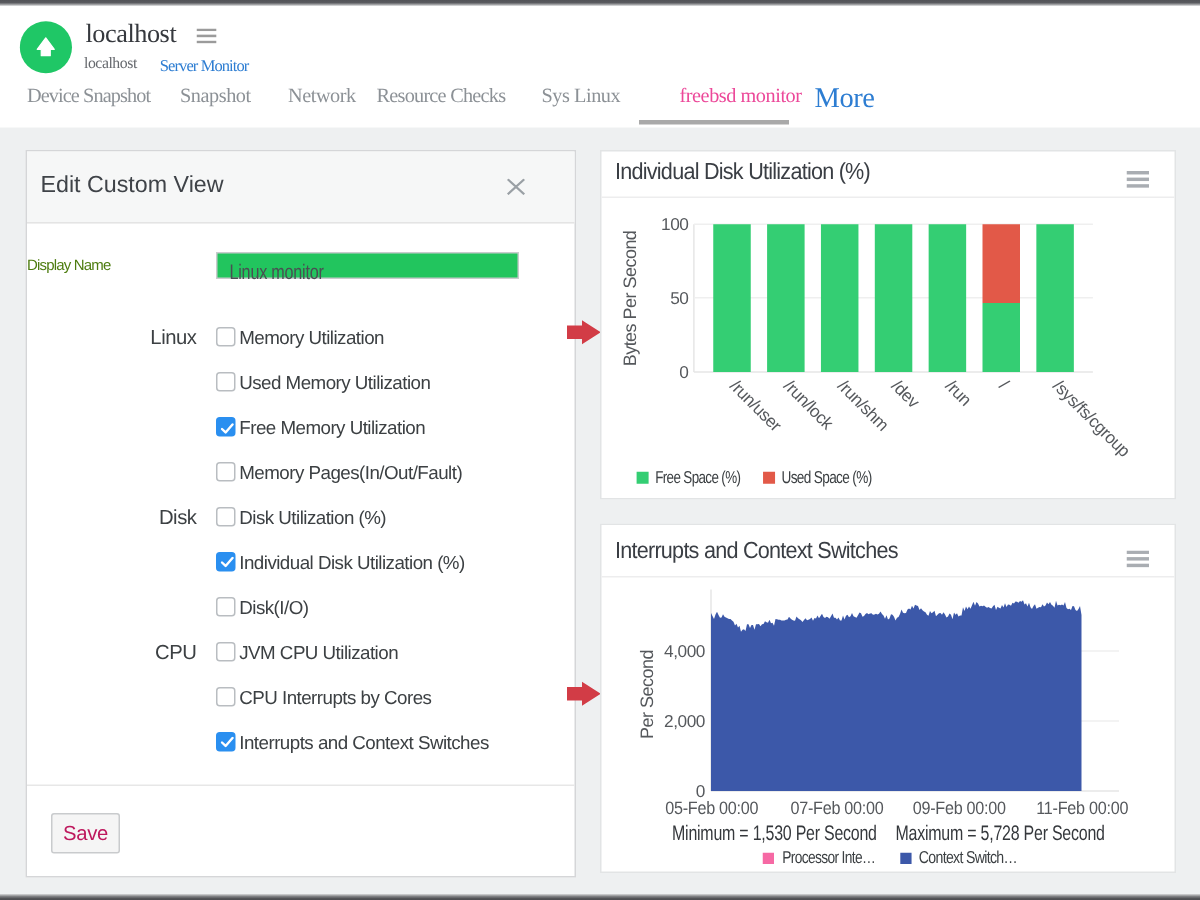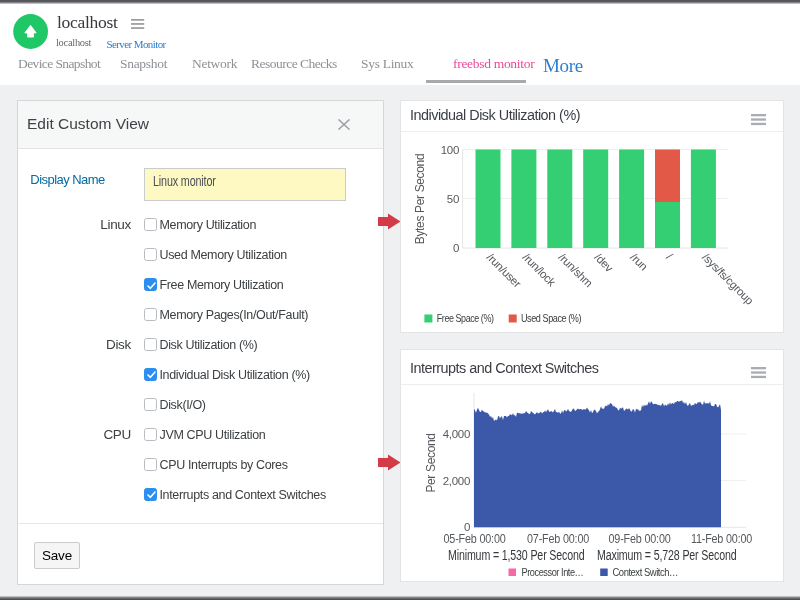--- a/index.html
+++ b/index.html
@@ -8,29 +8,29 @@
 #bottomstrip { position:absolute; left:0; top:596px; width:800px; height:4px; background:linear-gradient(#d8d9da,#808184 40%,#535458 75%,#4b4c50); }
 #header { position:absolute; left:0; top:4px; width:800px; height:81px; background:#fff;font-family:Liberation Serif, serif; }
 #title { position:absolute; left:57px; top:8px; font-size:17.5px; letter-spacing:-0.3px; color:#36393e; }
 #sub1 { position:absolute; left:56px; top:32.5px; font-size:10.5px; color:#66696e; letter-spacing:-0.3px; }
 #sub2 { position:absolute; left:106.5px; top:33.5px; font-size:11px; color:#2d7dd2; letter-spacing:-0.6px; }
 .tab { position:absolute; top:52px; font-size:13.5px; letter-spacing:-0.3px; color:#8c9196; }
 #underline { position:absolute; left:425.5px; top:76px; width:100px; height:2.5px; background:#a9a9a9; }
 #modal { position:absolute; left:17px; top:100px; width:367px; height:485px; background:#fff; border:1px solid #d5d6d8;padding-left:16px; }
 #mhead { position:absolute; left:0; top:0; width:100%; height:48px; background:#f6f7f7; border-bottom:1px solid #e4e4e4; }
 #mtitle { position:absolute; left:9px; top:14px; font-size:15.5px; letter-spacing:0px; color:#3f4348; }
-#dnlabel { position:absolute; left:0px; top:71px; width:99px; text-align:center; font-size:13px; letter-spacing:-0.55px; color:#0369a1; }
-#dninput { position:absolute; left:126px; top:67px; width:202px; height:33px; border:1px solid #c9cbcd; background:#fef9c3; font-size:14px; color:#4a4e52; padding-left:8px; line-height:25px; letter-spacing:-0.2px; }
+#dnlabel { position:absolute; left:0px; top:71px; width:99px; text-align:left; font-size:10px; letter-spacing:-0.55px; color:#4d7c0f; }
+#dninput { position:absolute; left:126px; top:67px; width:202px; height:18px; border:1px solid #c9cbcd; background:#22c55e; font-size:14px; color:#4a4e52; padding-left:8px; line-height:25px; letter-spacing:-0.2px; }
 .grp { position:absolute; left:40px; width:73px; text-align:right; font-size:13.5px; letter-spacing:-0.3px; color:#3c4043; height:18px; line-height:18px; }
 .row { position:absolute; left:126px; height:18px; line-height:18px; }
 .cb { position:absolute; left:0; top:2px; width:13px; height:13px; border:1px solid #b9bdc1; border-radius:2.5px; background:#fff; }
 .cb.on { background:#2a8ff0; border-color:#2a8ff0; }
 .cl { position:absolute; left:15.5px; font-size:12.5px; letter-spacing:-0.35px; color:#3c4043; white-space:nowrap; }
 #mfootline { position:absolute; left:0; top:422px; width:100%; height:1px; background:#e7e7e7; }
-#savebtn { position:absolute; left:16px; top:441px; width:46px; height:27px; background:#f5f5f5; border:1px solid #c9cbcd; border-radius:2px; text-align:center; line-height:25px; font-size:13.5px; color:#000000; letter-spacing:-0.2px; }
+#savebtn { position:absolute; left:16px; top:441px; width:46px; height:27px; background:#f5f5f5; border:1px solid #c9cbcd; border-radius:2px; text-align:center; line-height:25px; font-size:13.5px; color:#be185d; letter-spacing:-0.2px; }
 .card { position:absolute; left:400px; width:384px; background:#fff; border:1px solid #e2e4e5; }
 .ctitle { position:absolute; left:8.5px; font-size:15.5px; letter-spacing:-0.55px; color:#3a3e44; transform:scaleX(0.93); transform-origin:left top; white-space:nowrap; }
 .cdiv { position:absolute; left:0; width:100%; height:1px; background:#ededee; }
 .burger { position:absolute; right:17px; }
 .xt { font-size:11.5px; letter-spacing:-0.3px; fill:#56595d; }
 .yt { font-size:11.5px; letter-spacing:-0.3px; fill:#56595d; text-anchor:end; }
 .ayl { font-size:12px; letter-spacing:-0.35px; fill:#55585c; text-anchor:middle; }
 .axl { font-size:12px; letter-spacing:-0.2px; fill:#55585c; text-anchor:middle; }
 .leg { font-size:11.5px; letter-spacing:-0.55px; fill:#3c4043; }
 .mm { position:absolute; font-size:14px; letter-spacing:-0.2px; color:#35383c; top:196.5px; transform:scaleX(0.76); transform-origin:left top; white-space:nowrap; }

